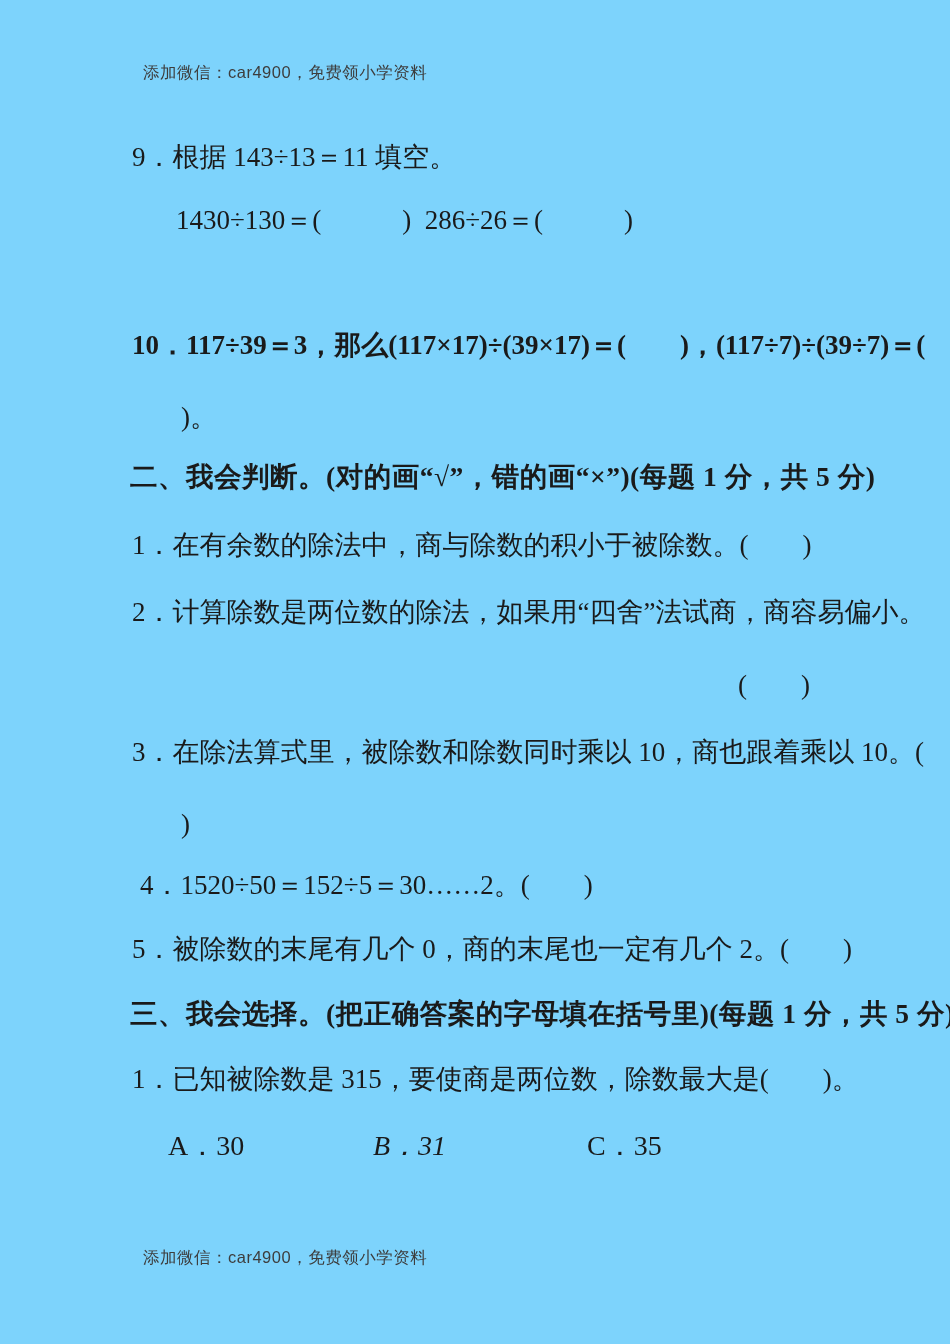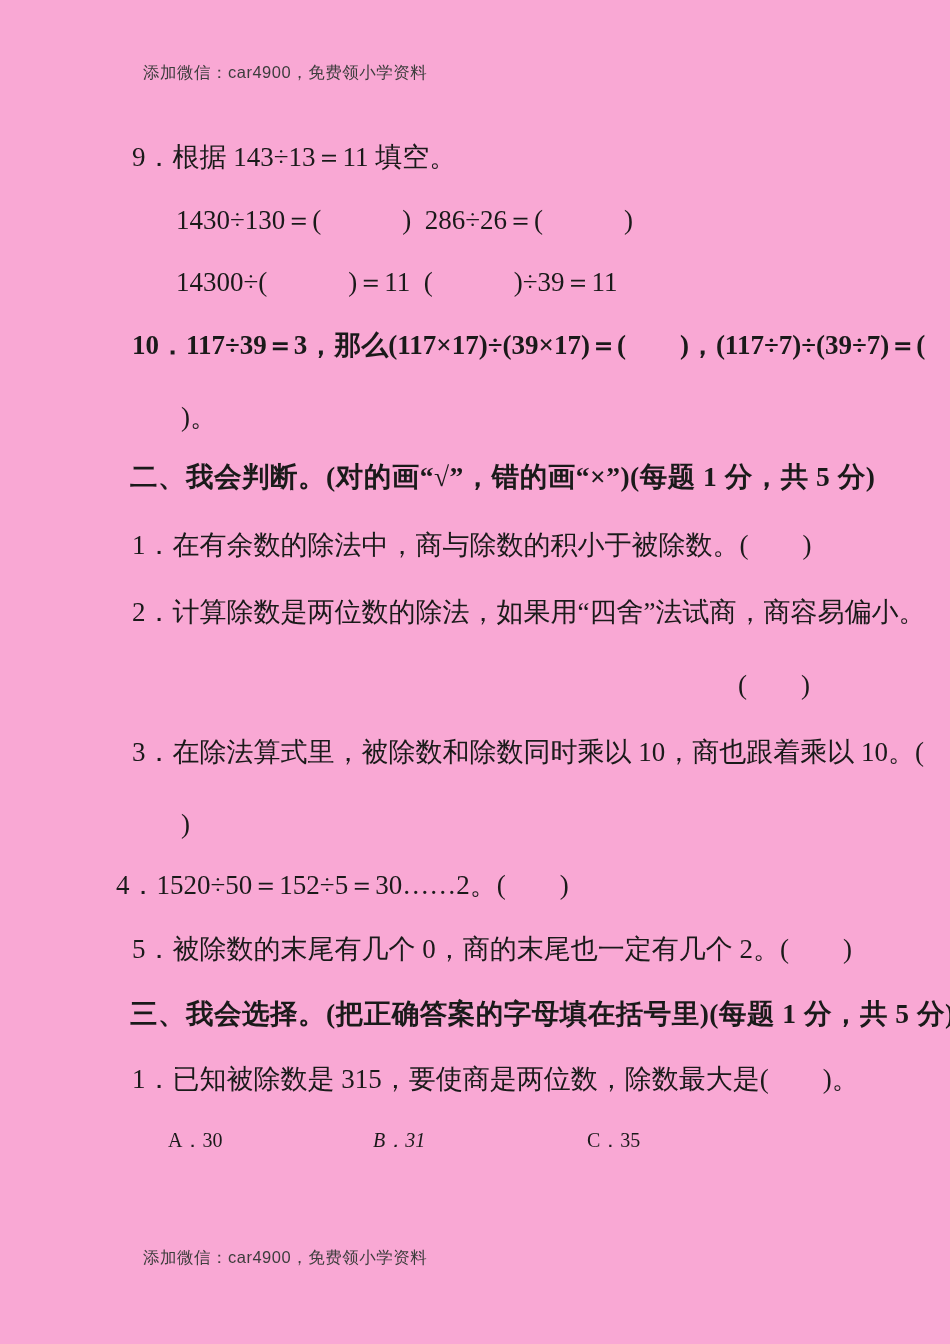--- a/index.html
+++ b/index.html
@@ -2,21 +2,21 @@
 <html><head>
 <meta charset="utf-8">
 <style>
   * { margin: 0; padding: 0; box-sizing: border-box; }
   html, body { background: #ffffff; }
   .page {
     position: relative;
     width: 950px;
     height: 1344px;
     margin: 0 auto;
-    background: #f9a8d4;
+    background: #7dd3fc;
     font-family: "Liberation Serif", "DejaVu Serif", serif;
     color: #1a1a1a;
     overflow: hidden;
   }
   .line {
     position: absolute;
     white-space: pre;
     font-size: 27px;
     line-height: 36px;
     color: #1a1a1a;
@@ -33,52 +33,51 @@
     font-size: 27.5px;
     letter-spacing: 0.5px;
   }
   .options-row {
     position: absolute;
     left: 0; top: 1127px;
     width: 950px; height: 40px;
   }
   .option {
     position: absolute;
-    font-size: 20px;
+    font-size: 28px;
     white-space: pre;
   }
   .opt-a { left: 168px; }
   .opt-b { left: 373px; font-style: italic; }
   .opt-c { left: 587px; }
 </style>
 </head>
 <body>
 
 <div class="page">
 
   <div class="note" style="left:143px; top:62px;">添加微信：car4900，免费领小学资料</div>
 
   <div class="line" style="left:132px; top:139px;">9．根据 143÷13＝11 填空。</div>
   <div class="line" style="left:176px; top:202px;">1430÷130＝(　　　)  286÷26＝(　　　)</div>
-  <div class="line" style="left:176px; top:264px;">14300÷(　　　)＝11  (　　　)÷39＝11</div>
 
   <div class="line" style="left:132px; top:327px;font-weight:bold;">10．117÷39＝3，那么(117×17)÷(39×17)＝(　　)，(117÷7)÷(39÷7)＝(</div>
   <div class="line" style="left:181px; top:399px;">)。</div>
 
   <div class="line heading" style="left:130px; top:459px;">二、我会判断。(对的画“√”，错的画“×”)(每题 1 分，共 5 分)</div>
 
   <div class="line" style="left:132px; top:527px;">1．在有余数的除法中，商与除数的积小于被除数。(　　)</div>
 
   <div class="line" style="left:132px; top:594px;">2．计算除数是两位数的除法，如果用“四舍”法试商，商容易偏小。</div>
   <div class="line" style="left:738px; top:667px;">(　　)</div>
 
   <div class="line" style="left:132px; top:734px;">3．在除法算式里，被除数和除数同时乘以 10，商也跟着乘以 10。(</div>
   <div class="line" style="left:181px; top:806px;">)</div>
 
-  <div class="line" style="left:116px; top:867px;">4．1520÷50＝152÷5＝30……2。(　　)</div>
+  <div class="line" style="left:140px; top:867px;">4．1520÷50＝152÷5＝30……2。(　　)</div>
 
   <div class="line" style="left:132px; top:931px;">5．被除数的末尾有几个 0，商的末尾也一定有几个 2。(　　)</div>
 
   <div class="line heading" style="left:130px; top:996px;">三、我会选择。(把正确答案的字母填在括号里)(每题 1 分，共 5 分)</div>
 
   <div class="line" style="left:132px; top:1061px;">1．已知被除数是 315，要使商是两位数，除数最大是(　　)。</div>
 
   <div class="options-row">
     <span class="option opt-a">A．30</span>
     <span class="option opt-b">B．31</span>

